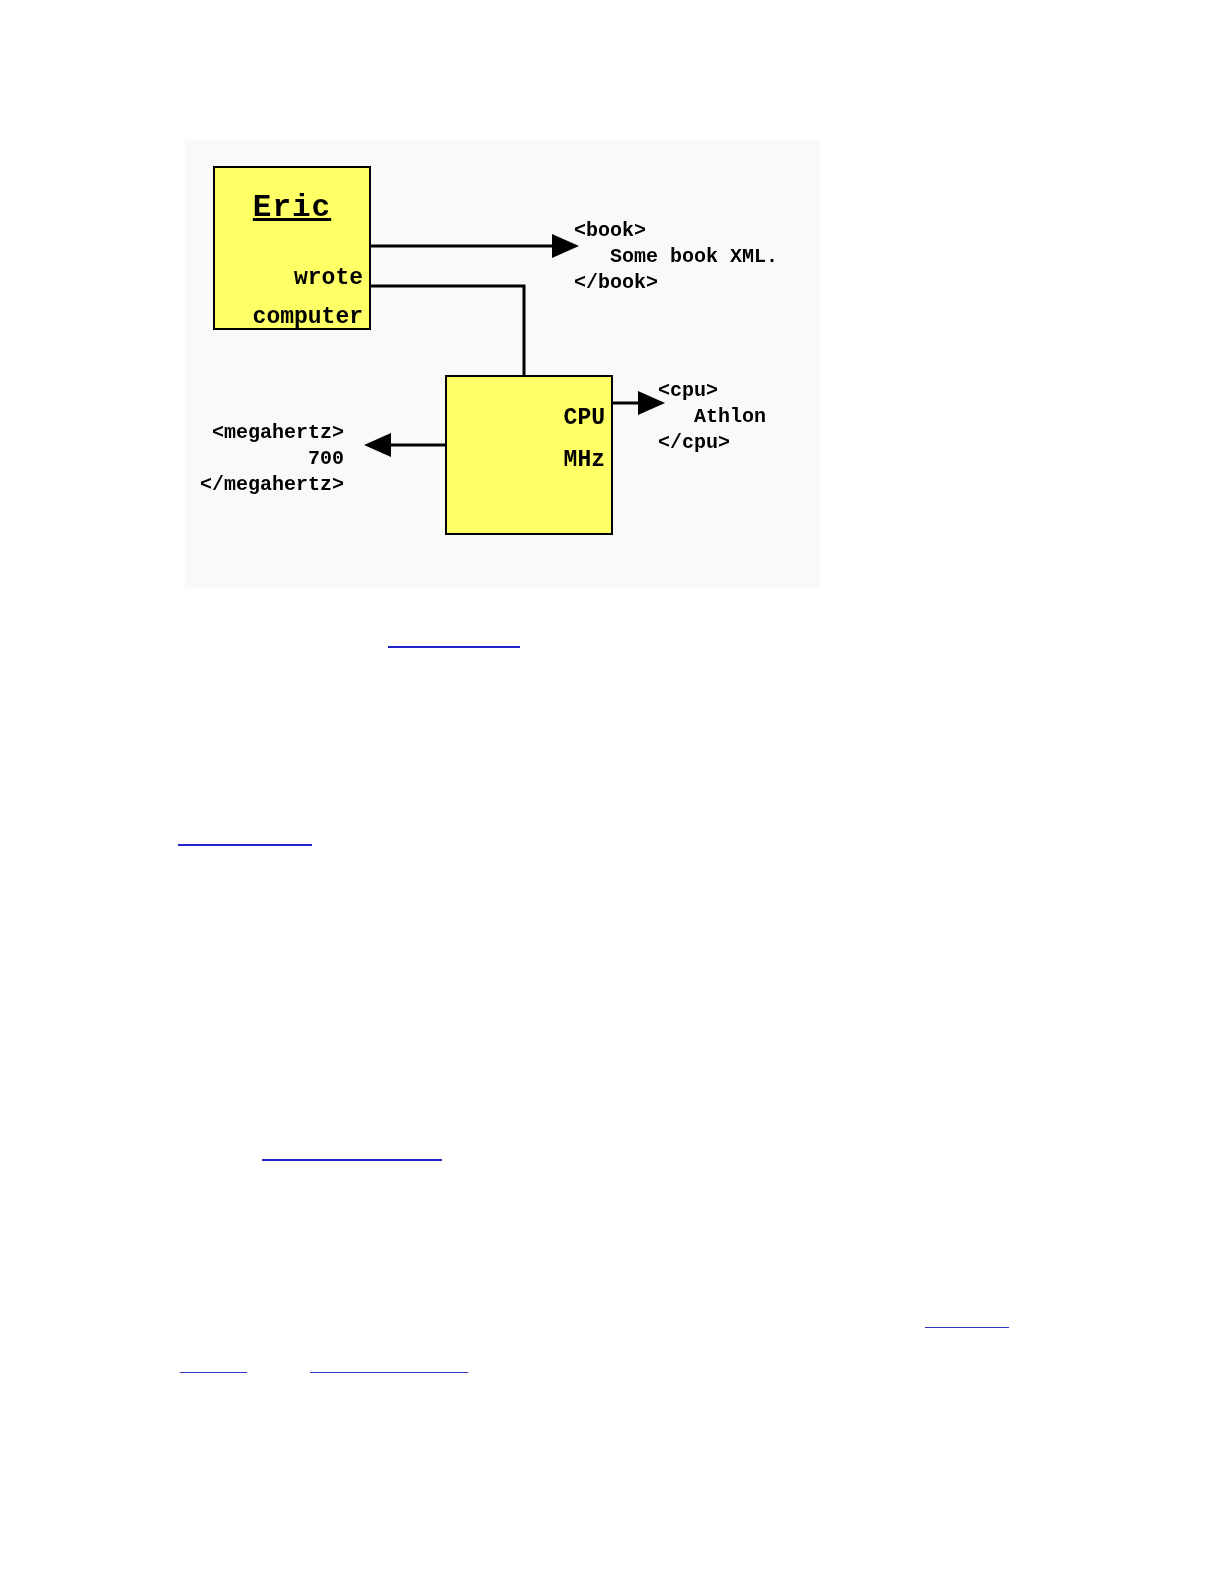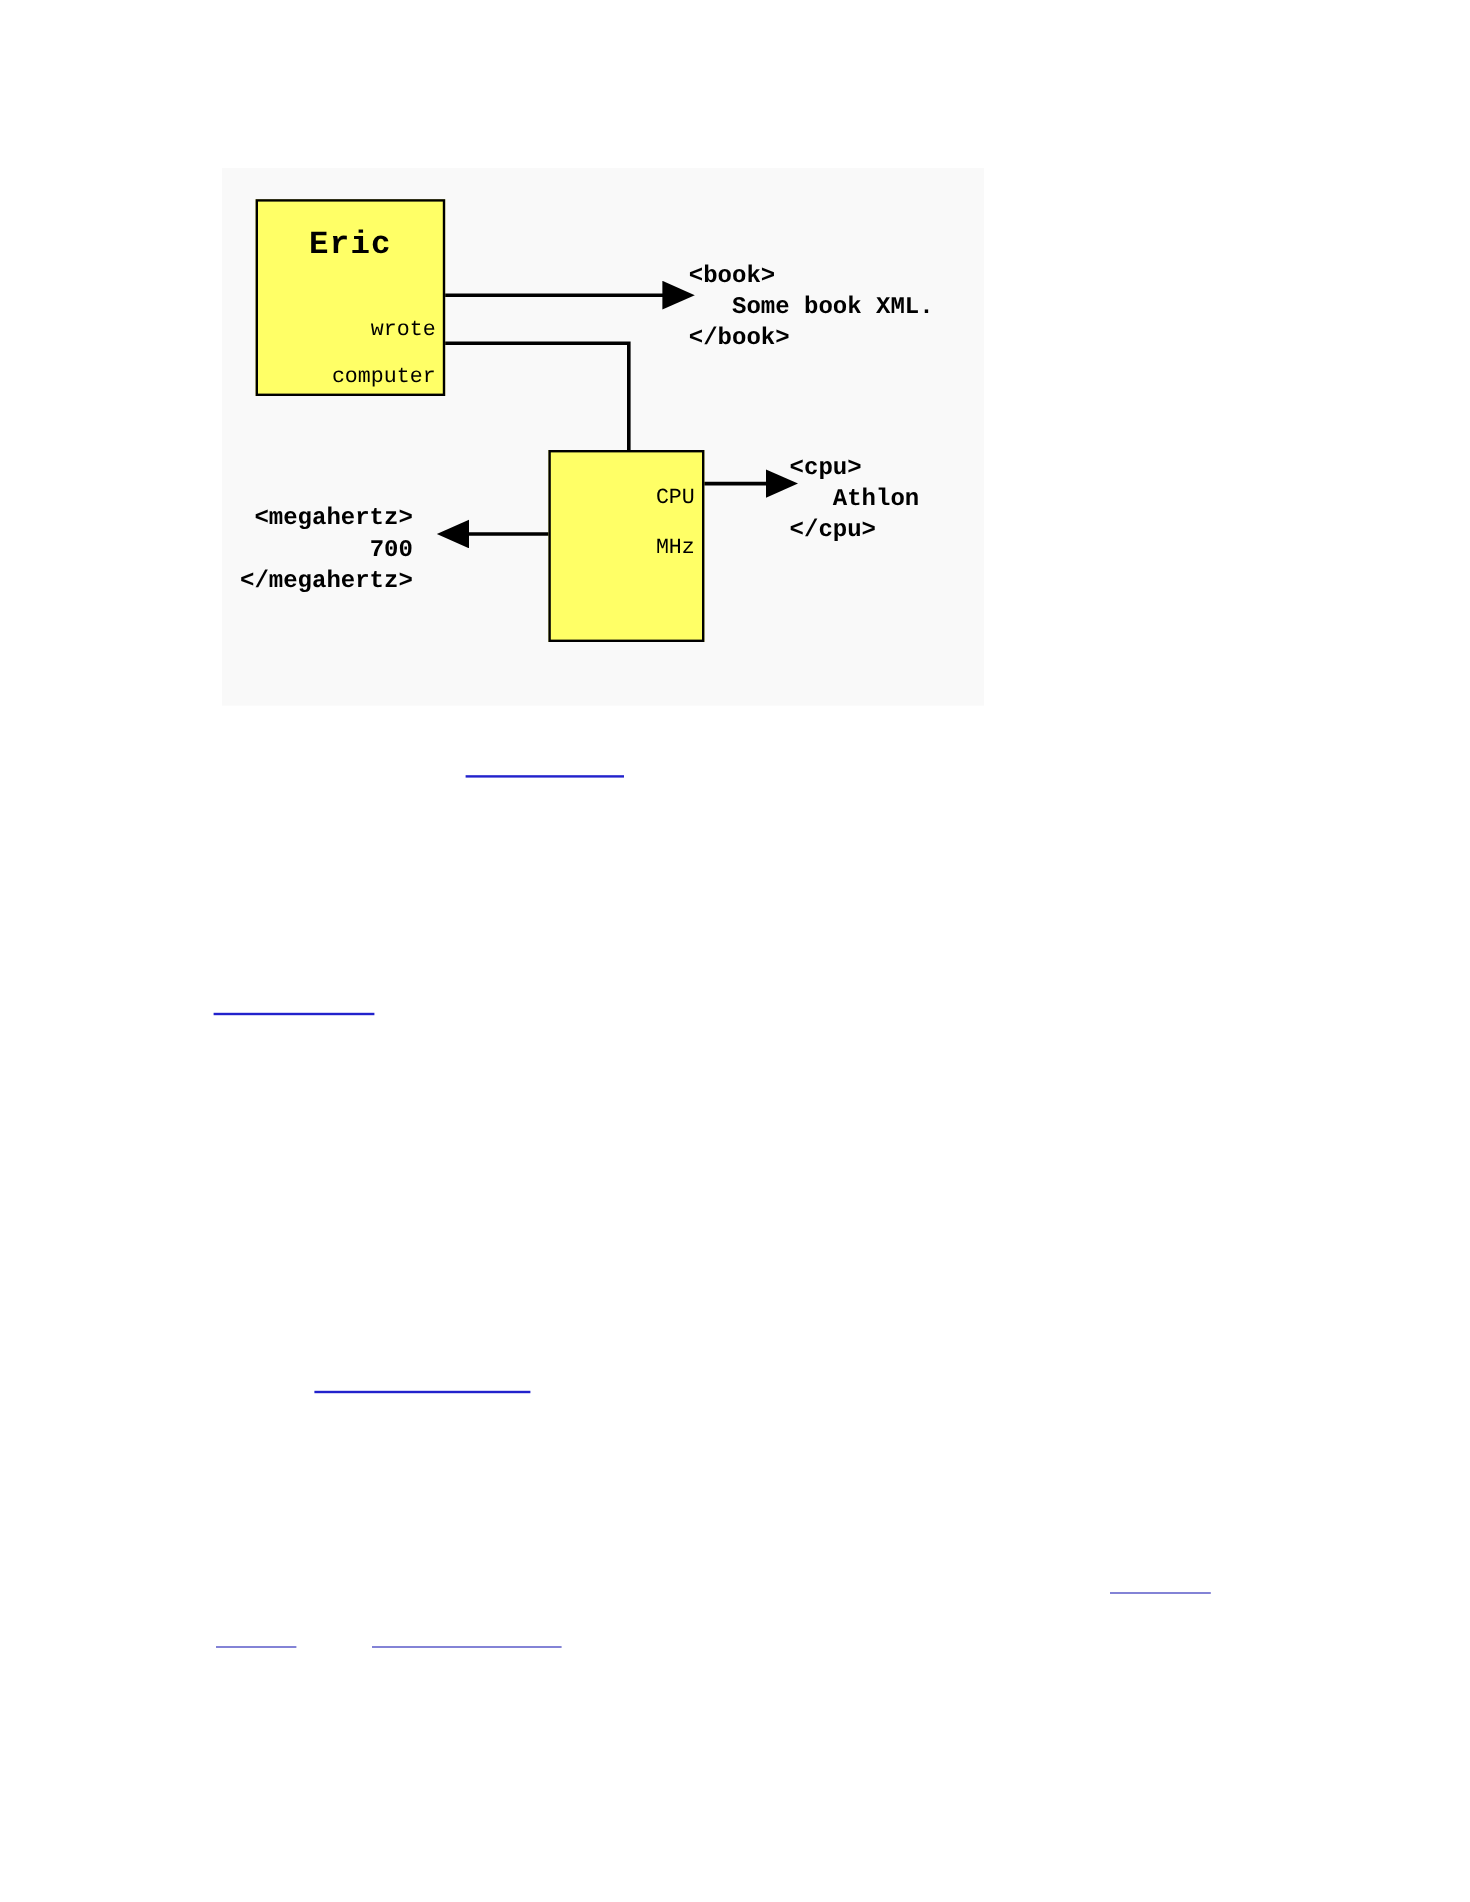--- a/index.html
+++ b/index.html
@@ -33,44 +33,45 @@
     box-sizing: border-box;
   }
 
   #node-eric {
     left: 28px;
     top: 26px;
     width: 158px;
     height: 164px;
   }
   #node-cpu {
-    left: 272px;
+    left: 260px;
     top: 235px;
-    width: 130px;
+    width: 168px;
     height: 160px;
   }
 
   .node-title {
     position: absolute;
     left: 0;
     top: 22px;
     width: 100%;
     text-align: center;
     font-family: "Liberation Mono", monospace;
     font-weight: bold;
-    font-size: 27px;
+    font-size: 31px;
     letter-spacing: 1px;
+    text-decoration: underline;
   }
 
   .field {
     position: absolute;
     right: 6px;
     font-family: "Liberation Mono", monospace;
-    font-weight: normal;
-    font-size: 18px;
+    font-weight: bold;
+    font-size: 23px;
     text-align: right;
     white-space: nowrap;
   }
   #field-wrote { top: 97px; }
   #field-computer { top: 136px; }
   #field-cpu { top: 28px; }
   #field-mhz { top: 70px; }
 
   
   .xml-block {

